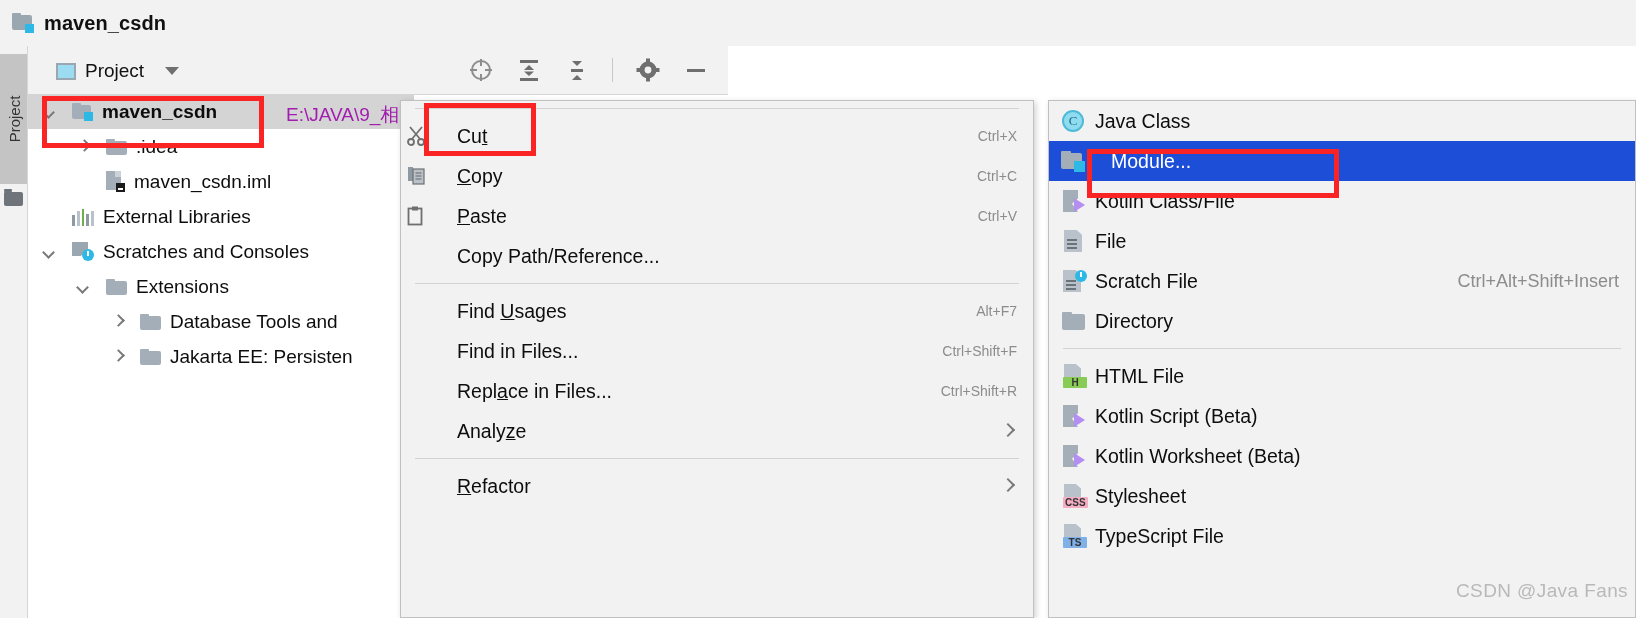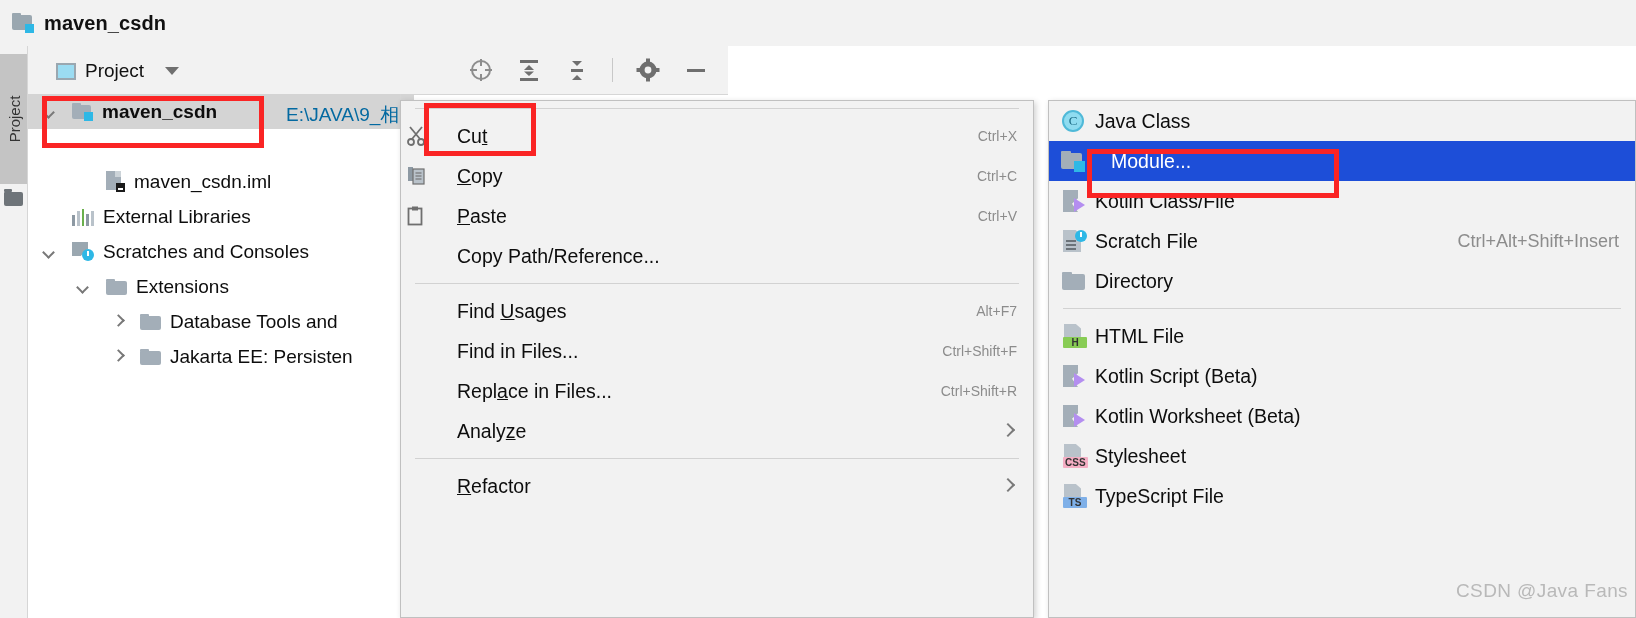--- a/index.html
+++ b/index.html
@@ -64,21 +64,21 @@
   }
   .tb-icons{position:absolute;left:440px;top:0;height:48px;display:flex;align-items:center;gap:22px;}
   .tb-sep{width:1px;height:24px;background:#c8c8c8;}
 
   
   .tree{position:absolute;left:0;top:48px;width:372px;height:524px;background:#fff;}
   .row{position:absolute;left:0;height:35px;display:flex;align-items:center;white-space:nowrap;}
   .row .lbl{font-size:19px;color:#0d0d0d;}
   .row.selected{background:#d4d4d4;width:372px;}
   .row .lbl.bold{font-weight:bold;}
-  .path-lbl{position:absolute;font-size:19px;color:#0369a1;white-space:nowrap;}
+  .path-lbl{position:absolute;font-size:19px;color:#a21caf;white-space:nowrap;}
 
   .arrow{width:16px;height:16px;position:relative;flex:0 0 auto;}
   .arrow.right::after{
     content:"";position:absolute;left:4px;top:2px;width:7px;height:7px;
     border-right:2px solid #787878;border-bottom:2px solid #787878;transform:rotate(-45deg);
   }
   .arrow.down::after{
     content:"";position:absolute;left:2px;top:4px;width:7px;height:7px;
     border-right:2px solid #787878;border-bottom:2px solid #787878;transform:rotate(45deg);
   }
@@ -274,20 +274,29 @@
         <div style="width:14px;"></div>
         <div class="ic-modsmall">
           <div class="tab"></div>
             <div class="body"></div>
             <div class="sq"></div>
         </div>
         <div class="lbl bold" style="margin-left:9px;">maven_csdn</div>
       </div>
       <div class="path-lbl" style="left:258px;top:8px;">E:\JAVA\9_相</div>
 
+      <div class="row" style="top:35px;padding-left:48px;">
+        <div class="arrow right"></div>
+        <div style="width:14px;"></div>
+        <div class="ic-folder">
+            <div class="tab"></div>
+            <div class="body"></div>
+          </div>
+        <div class="lbl" style="margin-left:9px;">.idea</div>
+      </div>
 
       <div class="row" style="top:70px;padding-left:78px;">
         <div class="ic-iml">
             <div class="pg"></div>
             <div class="fold"></div>
             <div class="sq"></div>
           </div>
         <div class="lbl" style="margin-left:9px;">maven_csdn.iml</div>
       </div>
 
@@ -461,20 +470,31 @@
     <div class="si">
       <div class="icon">
           <div class="ic-kotlin">
             <div class="pg"></div>
             <div class="kk"></div>
           </div>
         </div>
       <div class="txt">Kotlin Class/File</div>
     </div>
 
+    <div class="si">
+      <div class="icon">
+        <div class="ic-file">
+            <div class="pg"></div>
+            <i style="top:9px"></i>
+            <i style="top:13px"></i>
+            <i style="top:17px"></i>
+          </div>
+      </div>
+      <div class="txt">File</div>
+    </div>
 
     <div class="si">
       <div class="icon">
         <div class="ic-scratchf">
             <div class="pg"></div>
             <i style="top:10px"></i>
             <i style="top:14px"></i>
             <i style="top:18px"></i>
             <div class="clk"></div>
           </div>

